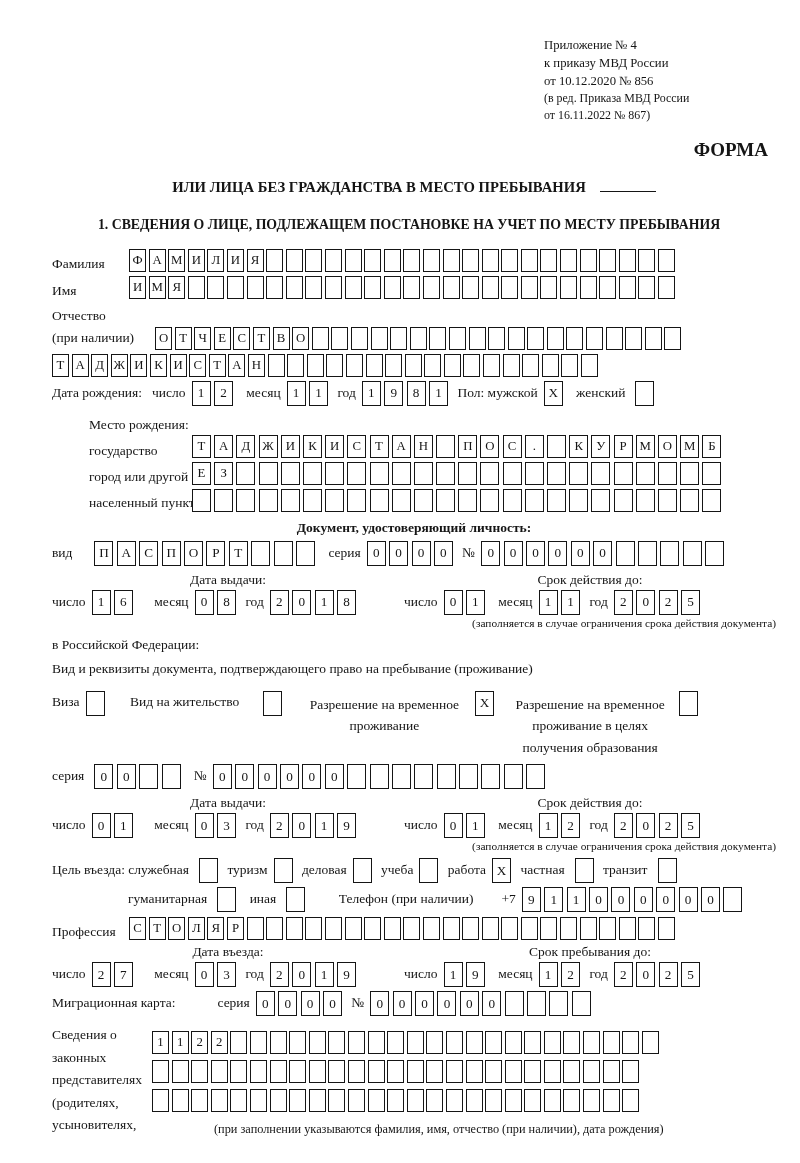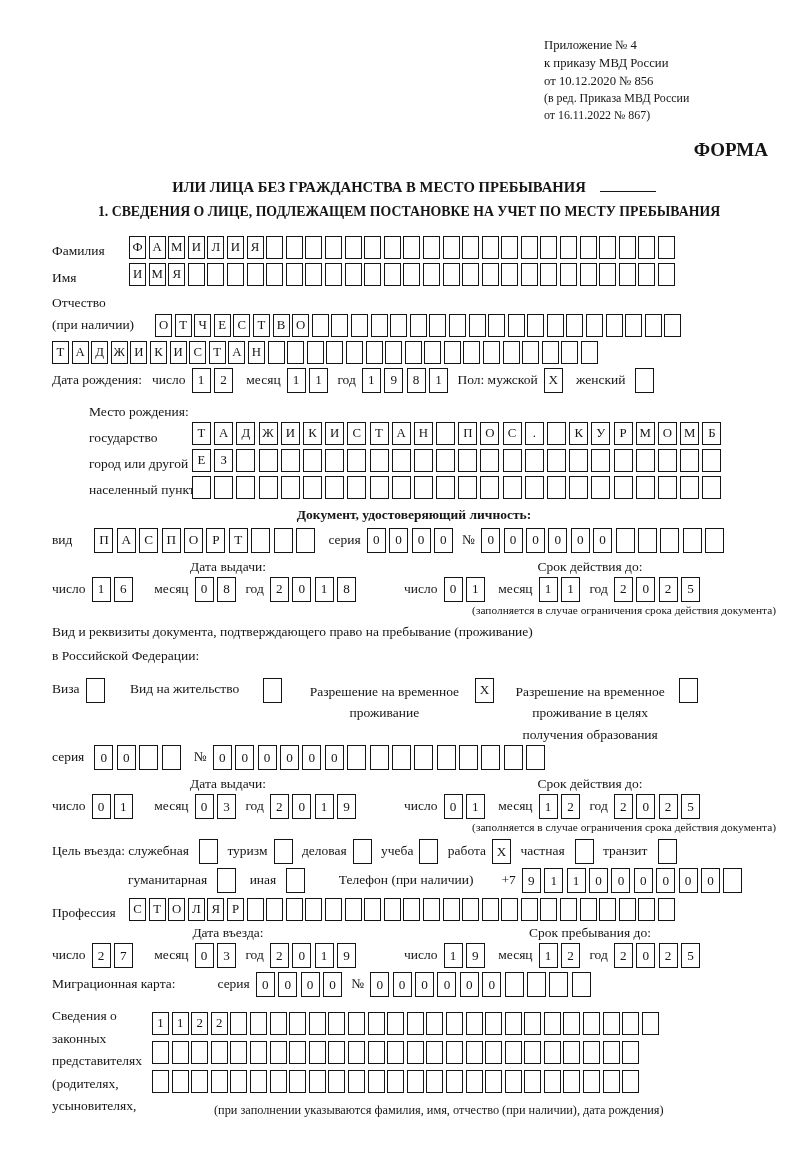--- a/index.html
+++ b/index.html
@@ -8,21 +8,21 @@
     width: 800px; height: 1163px; overflow: hidden; position: relative;
     background: #ffffff; color: #151515;
     font-family: "Liberation Serif", "DejaVu Serif", serif;
     font-size: 13.5px; padding: 36px 24px 0 52px;
   }
   .appendix { margin-left: 492px; line-height: 1.42; font-size: 12.7px; }
   .appendix .rev { font-size: 11.9px; }
   .form-word { text-align: right; font-weight: 700; margin: 15px 8px 0 0; font-size: 19px; }
   .title { text-align: center; font-weight: 700; font-size: 14.7px; line-height: 1.5; margin-top: 15px; }
   .blank { display: inline-block; width: 56px; height: 0.9em; border-bottom: 1.9px solid #151515; margin-left: 14px; vertical-align: baseline; }
-  .sec-h { font-weight: 700; font-size: 13.8px; text-align: center; margin: 6px 0 16px -10px; white-space: nowrap; }
+  .sec-h { font-weight: 700; font-size: 13.8px; text-align: center; margin: 19px 0 16px -10px; white-space: nowrap; }
 
   .frow { display: flex; align-items: flex-end; margin-bottom: 4px; }
   .flabel { flex: none; padding-top: 4px; white-space: nowrap; }
   .mlabel { flex: none; white-space: nowrap; line-height: 22.5px; padding-top: 2px; }
   .w77 { width: 77px; } .w103 { width: 103px; } .w82 { width: 82px; } .w100 { width: 100px; }
 
   .cells { display: inline-flex; flex: none; }
   .cell {
     flex: none; width: 17px; height: 23px; border: 1.6px solid #151515; margin-right: 2.6px;
     display: inline-flex; align-items: center; justify-content: center;
@@ -37,21 +37,21 @@
   .gapL { margin-left: 10px; } .gapS { margin-left: 6px; } .gapXL { margin-left: 18px; }
   .padt { padding-top: 4px; }
 
   .dates { display: flex; margin: 6px 0 4px 0; }
   .dcol-l { width: 352px; flex: none; }
   .dcol-r { width: 372px; flex: none; }
   .dhead { text-align: center; margin-bottom: 2px; }
   .dline { display: flex; align-items: flex-start; }
   .dnote { font-size: 11.4px; text-align: right; margin-top: 2px; white-space: nowrap; }
 
-  .permit { display: flex; align-items: flex-start; margin: 8px 0 0 0; }
+  .permit { display: flex; align-items: flex-start; margin: 8px 0 6px 0; }
   .pcol { text-align: center; line-height: 1.6; white-space: nowrap; }
   .cbx { margin-top: 1px; }
 
   .note-c { font-size: 12.3px; margin: 6px 0 0 62px; white-space: nowrap; }
   .txtline { line-height: 1.8; }
 </style>
 </head>
 <body>
 
 <div class="page">
@@ -409,22 +409,22 @@
             <span class="cell">2</span>
             <span class="cell">0</span>
             <span class="cell">2</span>
             <span class="cell">5</span>
           </span>
       </div>
       <div class="dnote">(заполняется в случае ограничения срока действия документа)</div>
     </div>
   </div>
 
+  <div class="txtline">в Российской Федерации:</div>
   <div class="txtline">Вид и реквизиты документа, подтверждающего право на пребывание (проживание)</div>
-  <div class="txtline">в Российской Федерации:</div>
 
   <div class="permit">
     <span class="padt">Виза</span>
     <span class="cells big cbx gapS">
         <span class="cell"></span>
       </span>
     <span class="padt" style="margin-left:22px;">Вид на жительство</span>
     <span class="cells big cbx" style="margin-left:24px;">
         <span class="cell"></span>
       </span>

